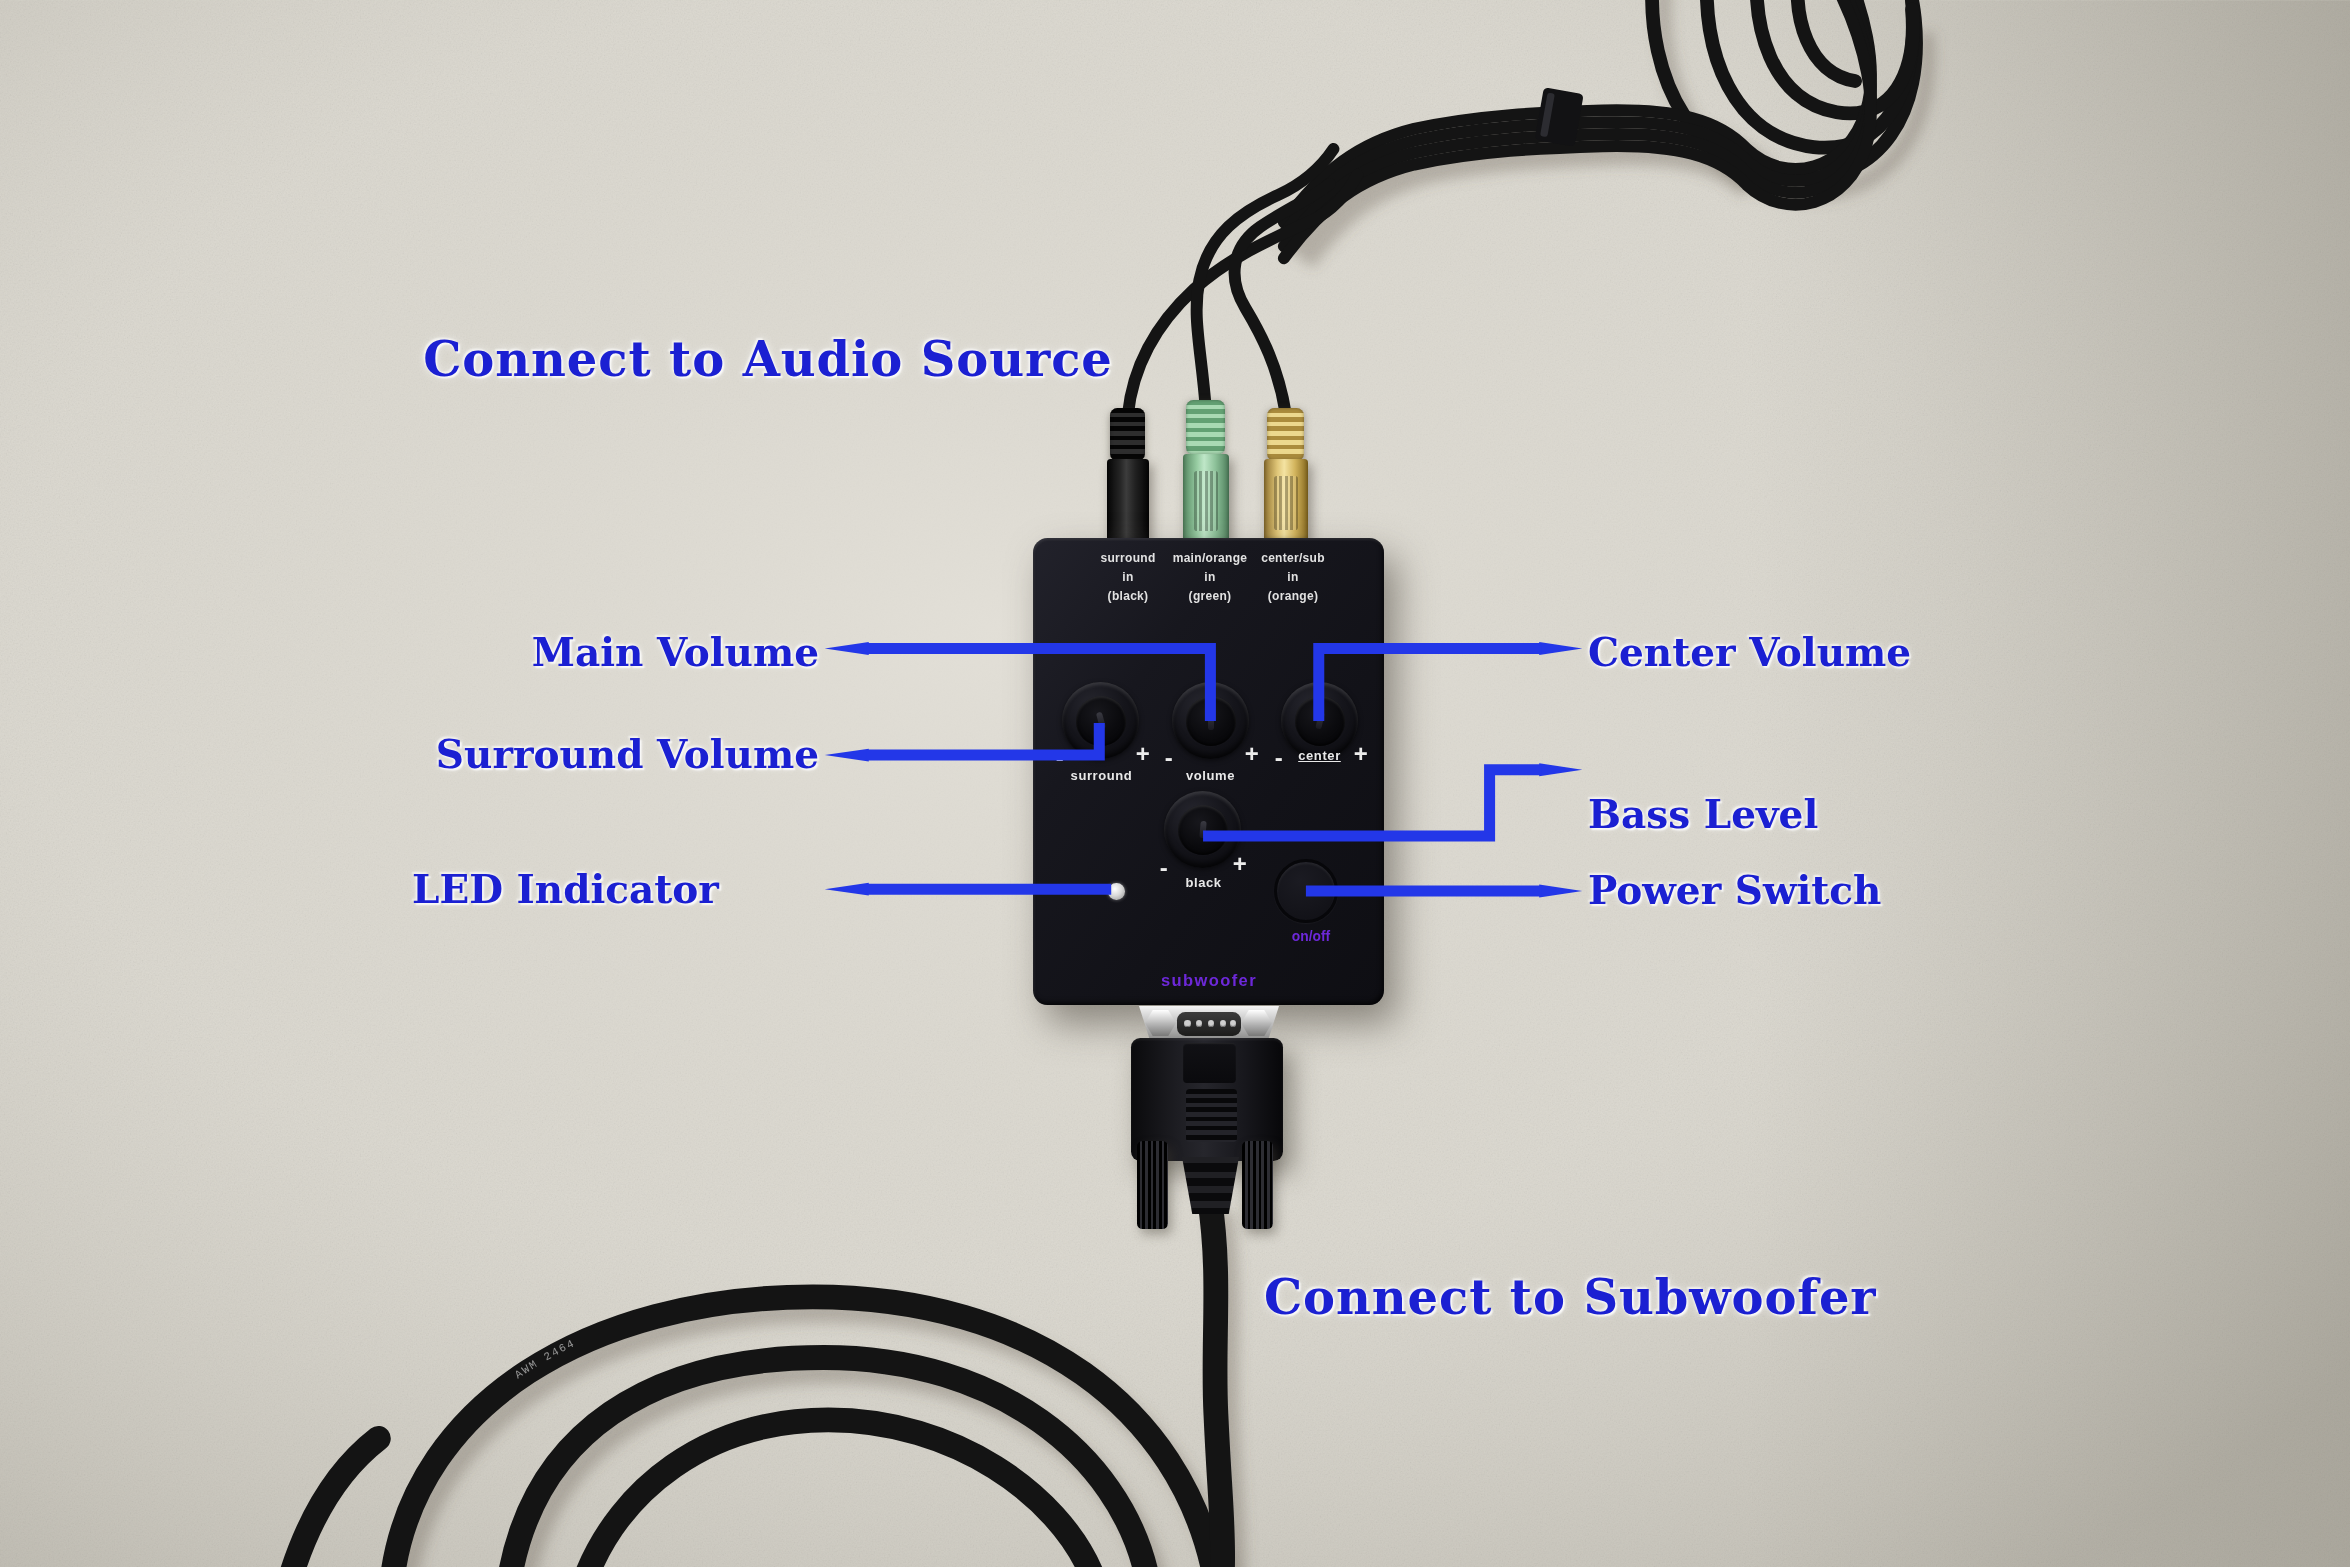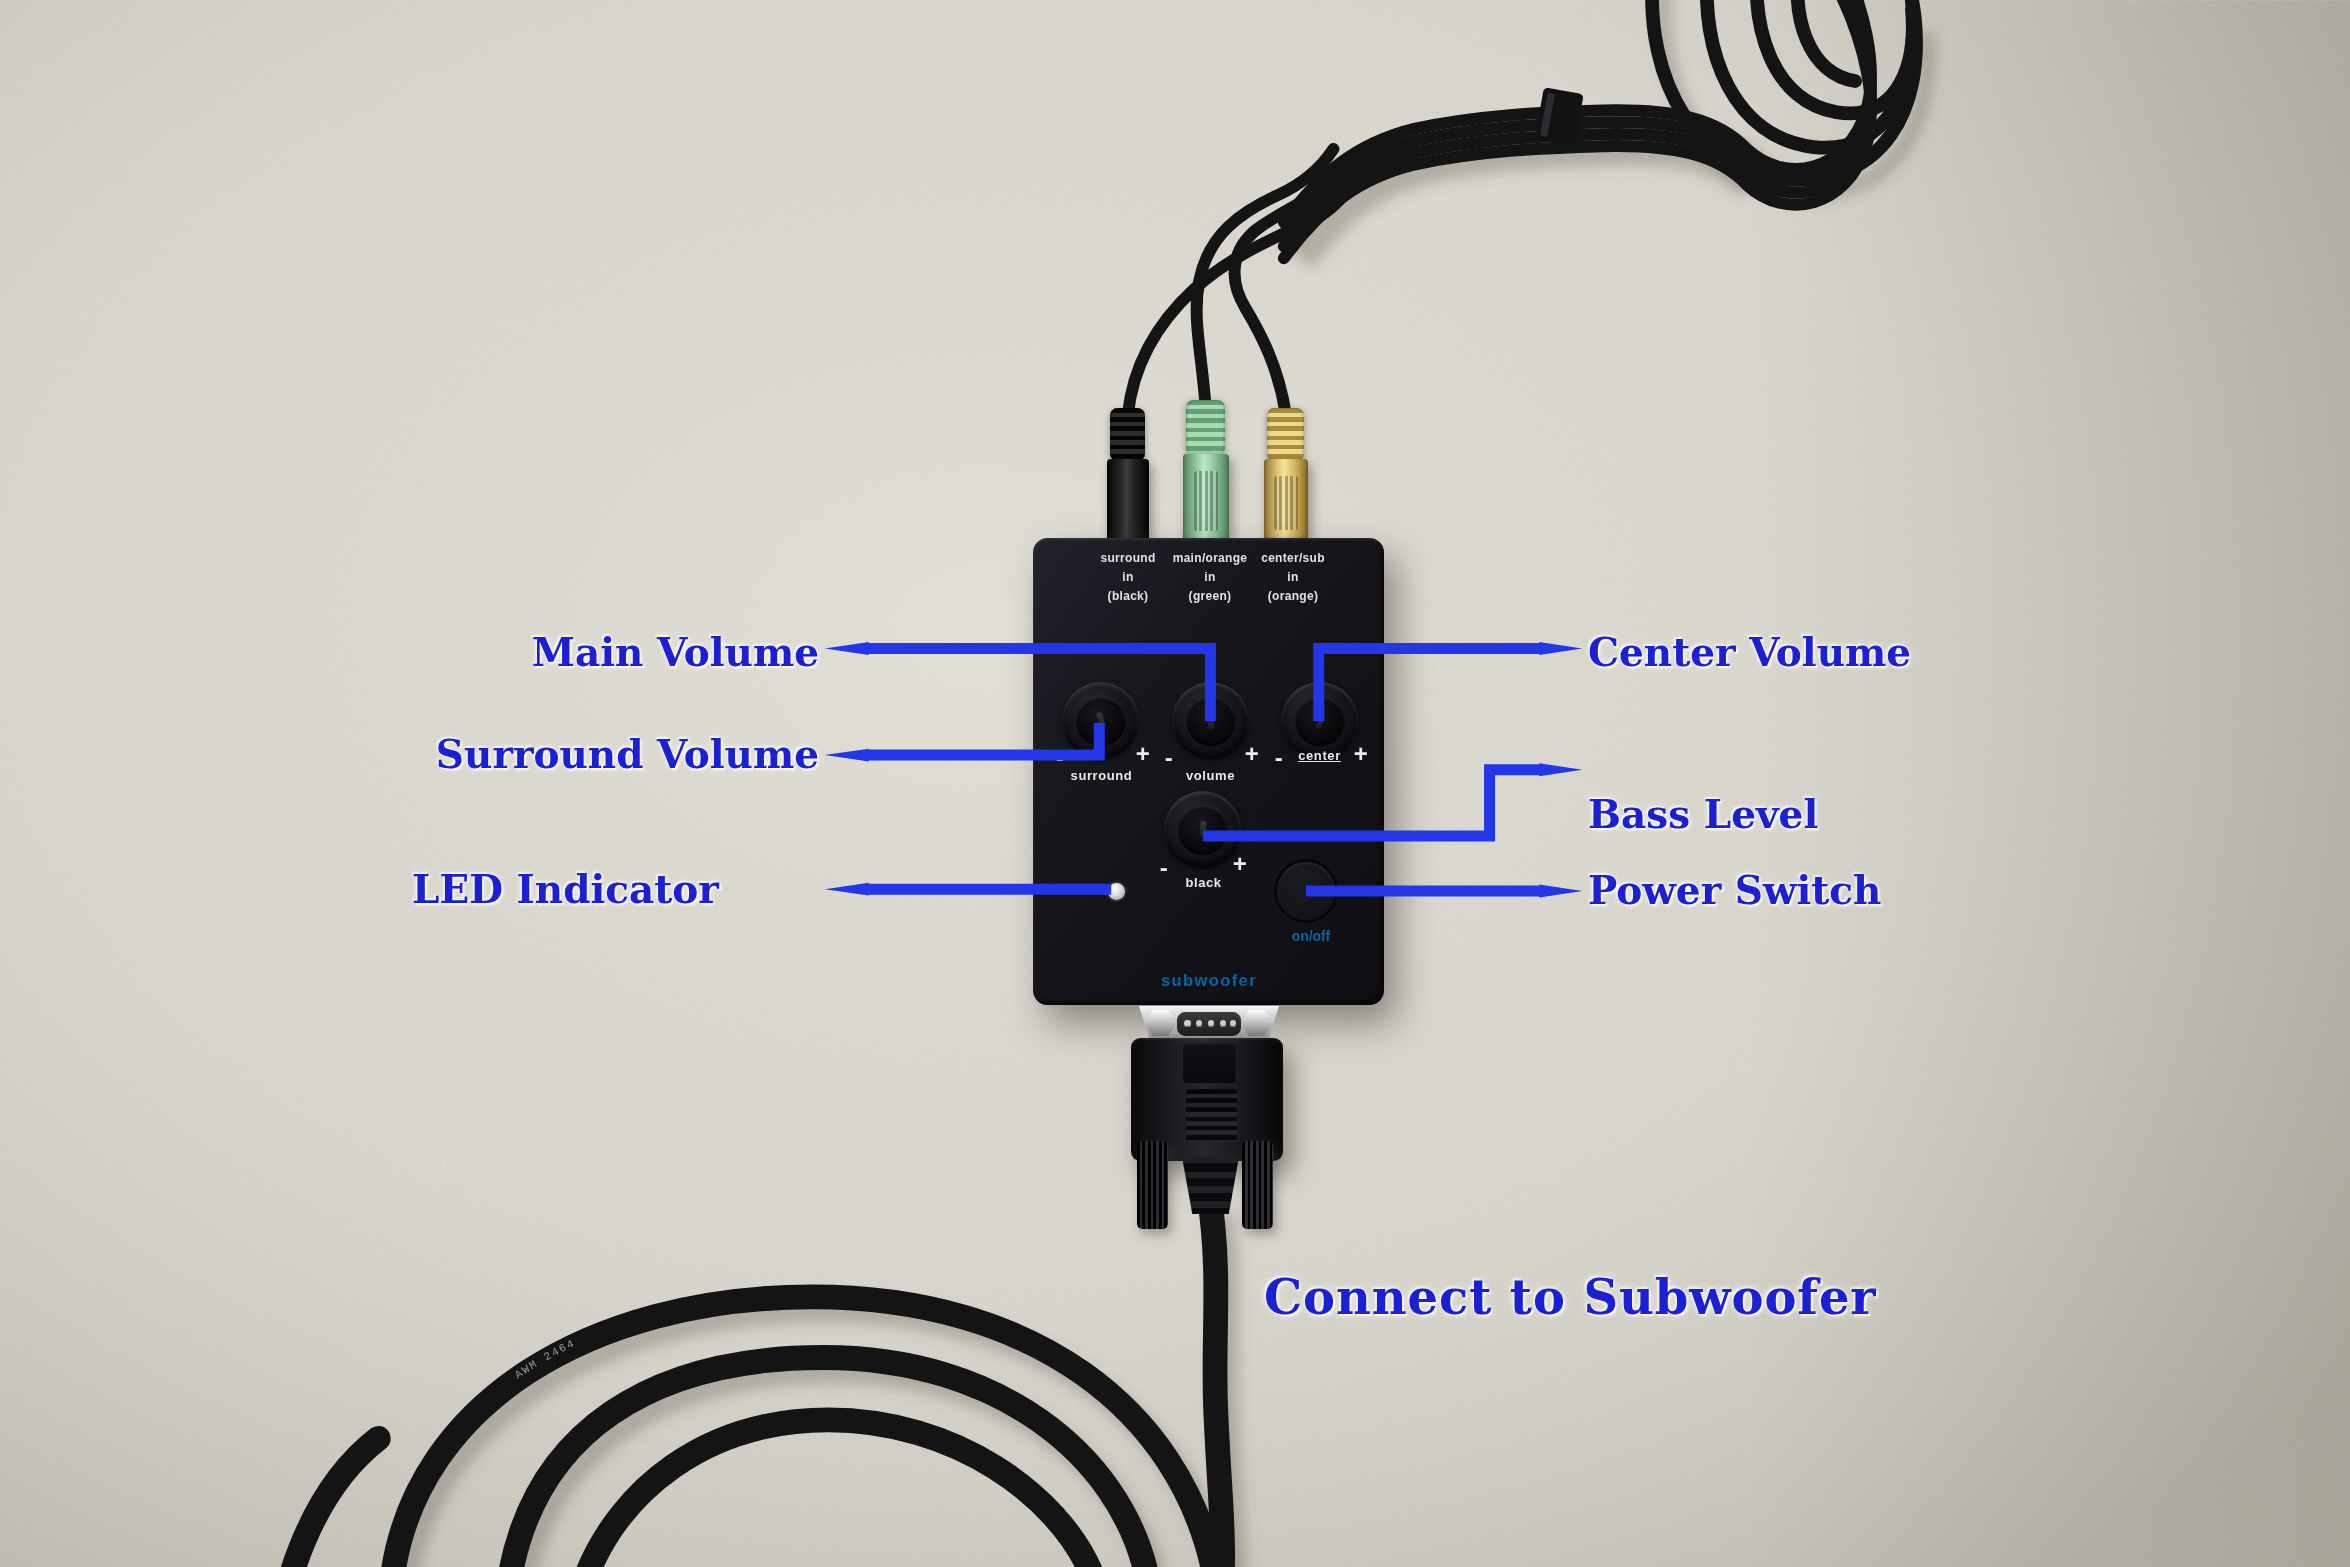--- a/index.html
+++ b/index.html
@@ -35,21 +35,21 @@
   .pm{position:absolute;color:#ececec;font-size:24px;font-weight:700;line-height:1;width:27.5px;text-align:center;}
   .knob-name{position:absolute;width:129px;text-align:center;color:#e9e9e9;font-size:13px;
     font-weight:600;letter-spacing:0.6px;}
   #led{position:absolute;left:1108px;top:883px;width:16.5px;height:16.5px;border-radius:50%;
     background:radial-gradient(circle at 40% 35%,#ffffff 0%,#d9d9d9 45%,#8f8f8f 100%);
     box-shadow:0 0 3.7px rgba(255,255,255,.4);}
   #power-btn{position:absolute;left:1274px;top:859px;width:64px;height:64px;border-radius:50%;
     background:radial-gradient(circle at 40% 32%,#1b1b22 0%,#14141a 60%,#0f0f14 100%);
     border:3.7px solid #07070a;box-sizing:border-box;
     box-shadow:inset 0 1.8px 2.8px rgba(255,255,255,.08), 0 0.9px 1.8px rgba(255,255,255,.05);}
-  .dev-text{position:absolute;color:#0369a1;text-align:center;}
+  .dev-text{position:absolute;color:#6d28d9;text-align:center;}
   
   .plug{position:absolute;}
   .collar{position:absolute;border-radius:7.3px;
     box-shadow:0 2.8px 7.3px rgba(70,65,55,.5), inset 0 0 3.7px rgba(0,0,0,.35);}
   .pbody{position:absolute;border-radius:3.7px 3.7px 2.8px 2.8px;
     box-shadow:3.7px 5.5px 11px rgba(70,65,55,.45), inset 0 -3.7px 5.5px rgba(0,0,0,.35);}
   .groove{position:absolute;left:50%;transform:translateX(-50%);width:24px;top:16.5px;bottom:13px;
     background:repeating-linear-gradient(90deg,rgba(0,0,0,.28) 0 2.8px,rgba(255,255,255,.10) 2.8px 5.5px);border-radius:2.8px;}
   .collar-black{background:repeating-linear-gradient(180deg,#050505 0 4.6px,#2e2e2e 4.6px 9.2px);}
   .body-black{background:linear-gradient(90deg,#050505 0%,#262626 32%,#3c3c3c 46%,#202020 68%,#040404 100%);}
@@ -280,20 +280,21 @@
     <g>
       <polygon class="blue-taper" points="1723,838 1676,831 1676,845"></polygon>
       <path class="blue-line" d="M1678,838 H1622 V910 H1310"></path>
     </g>
     <g>
       <polygon class="blue-taper" points="1723,970 1676,963 1676,977"></polygon>
       <path class="blue-line" d="M1678,970 H1422"></path>
     </g>
   </svg>
 
+  <div class="heading" style="left:309px;top:331px;width:918px;text-align:center;">Connect to Audio Source</div>
   <div class="heading" style="left:1264px;top:1269px;text-align:right;">Connect to Subwoofer</div>
 
   <div class="callout left" style="top:735px;">Surround Volume</div>
   <div class="callout left" style="top:633px;">Main Volume</div>
   <div class="callout left" style="top:870px;text-align:center;">LED Indicator</div>
   <div class="callout right" style="top:633px;">Center Volume</div>
   <div class="callout right" style="top:750px;margin-top:45px;">Bass Level</div>
   <div class="callout right" style="top:871px;">Power Switch</div>
 
 </div>

